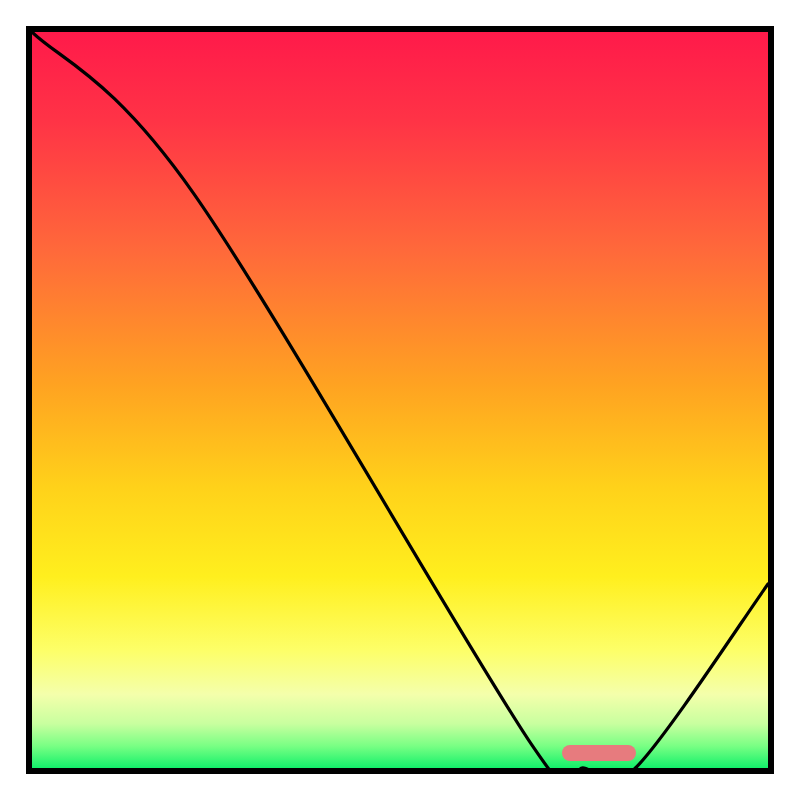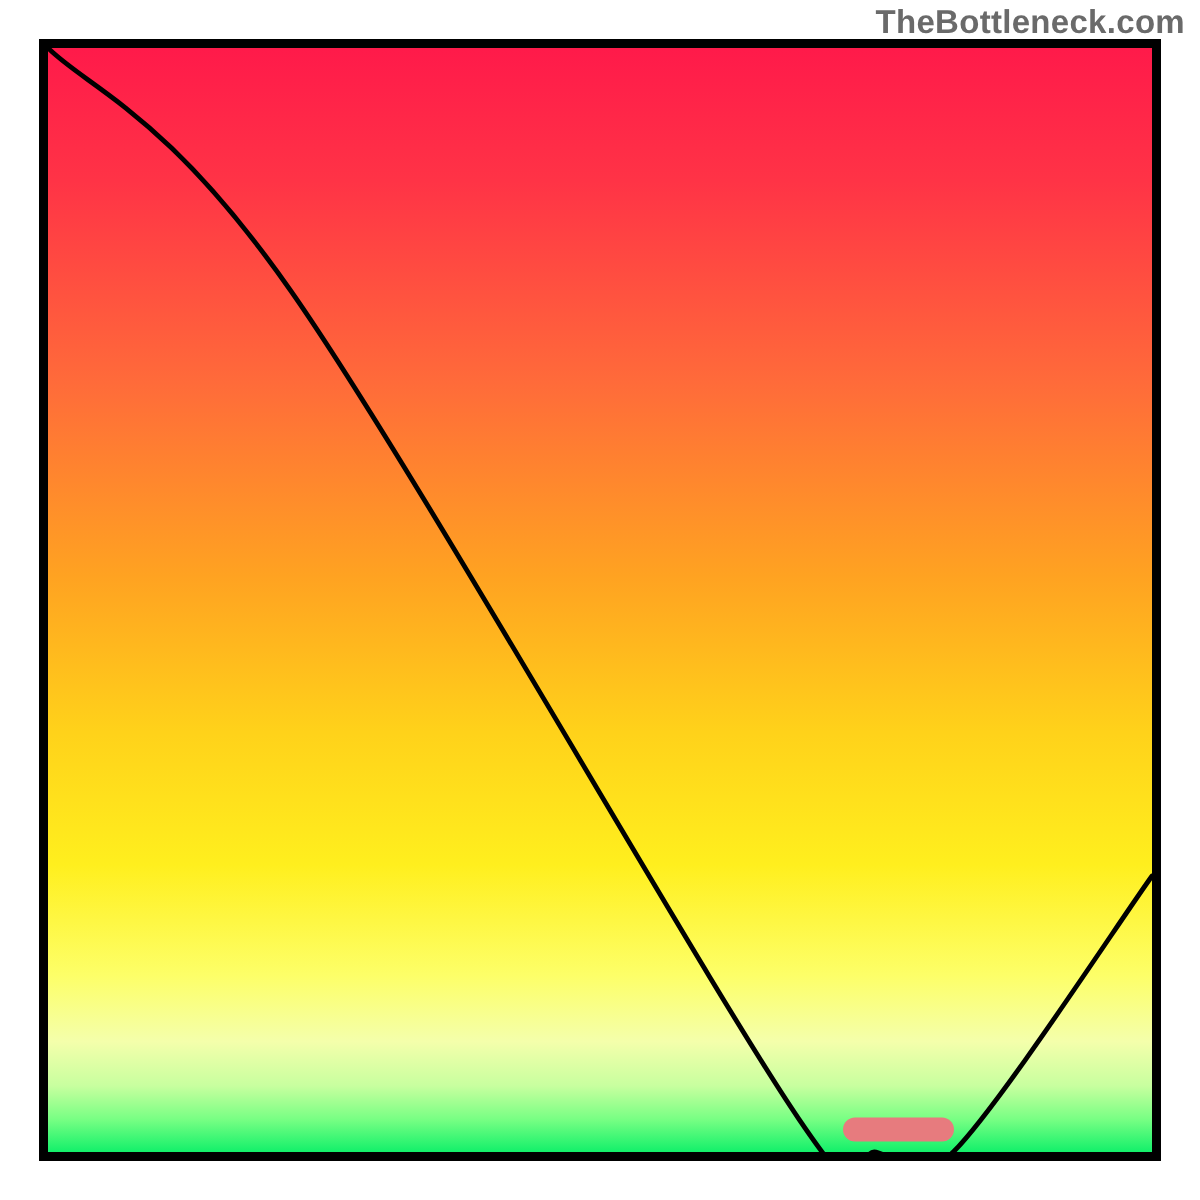--- a/index.html
+++ b/index.html
@@ -50,21 +50,20 @@
     position: absolute;
     z-index: 5;
     border-radius: 8px;
     background: #e77b7e;
   }
 </style>
 </head>
 <body>
 <div class="wrap">
 
-<div class="watermark">TheBottleneck.com</div>
 
 <div class="frame">
 
   <div class="gradient" id="grad" style="background: linear-gradient(rgb(255, 26, 74) 0%, rgb(255, 51, 70) 12%, rgb(255, 106, 58) 30%, rgb(255, 163, 33) 48%, rgb(255, 210, 26) 62%, rgb(255, 239, 30) 74%, rgb(253, 255, 104) 84%, rgb(244, 255, 171) 90%, rgb(200, 255, 159) 94%, rgb(121, 255, 132) 97%, rgb(19, 240, 106) 100%);"></div>
 
   <div class="marker" id="opt-marker" style="left: 529.92px; width: 73.6px; top: 712.64px; height: 16px;"></div>
 
   <svg class="curve" viewBox="0 0 736 736" preserveAspectRatio="none">
     <path id="curve-path" stroke="#000" stroke-width="3.2" fill="none" stroke-linejoin="round" stroke-linecap="round" d="M 0.0 0.0 C 27.0 27.0 78.5 42.9 161.9 161.9 C 245.3 280.9 435.5 618.2 500.5 713.9 C 565.5 809.6 534.8 732.3 552.0 736.0 C 569.2 739.7 572.9 766.7 603.5 736.0 C 634.2 705.3 713.9 582.7 736.0 552.0"></path>
   </svg>

